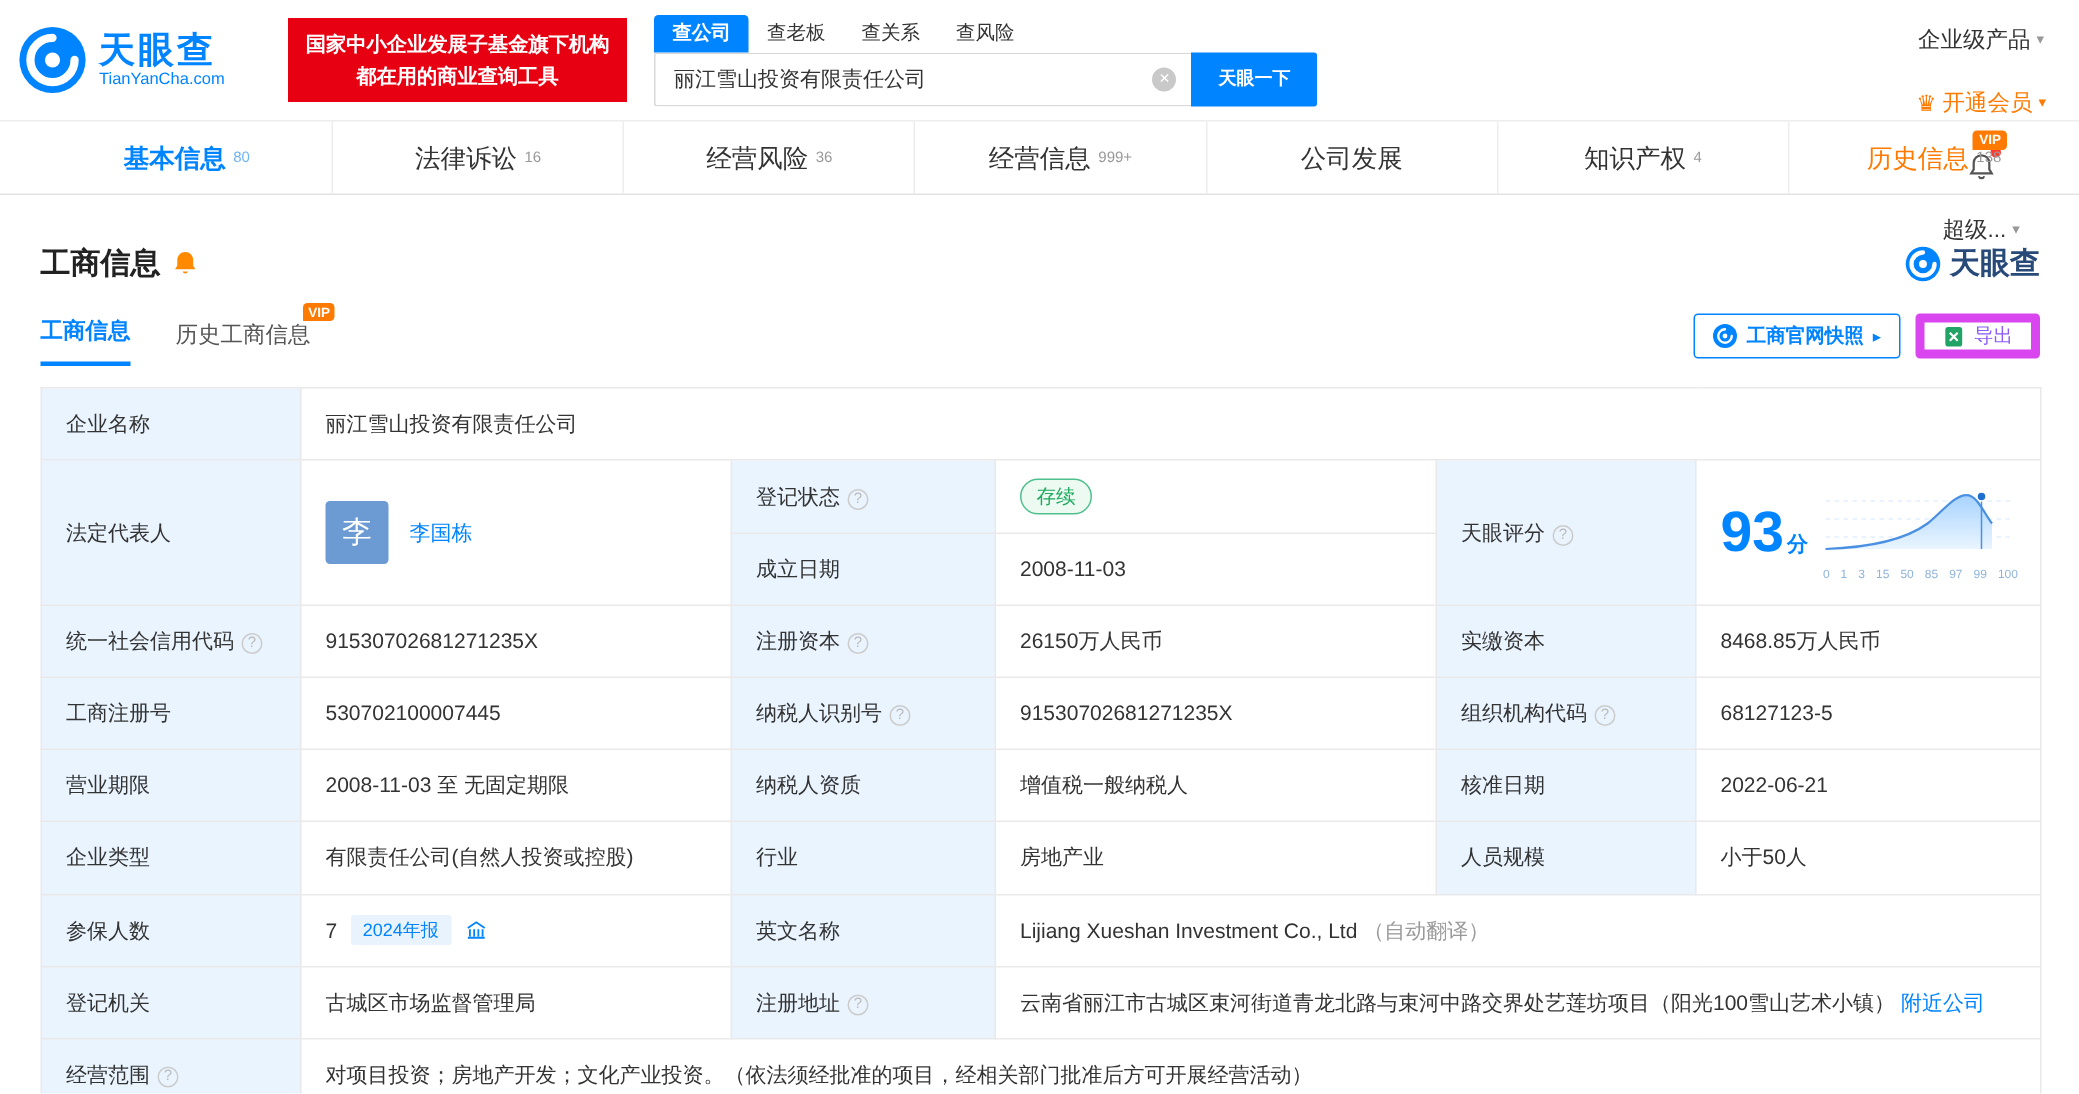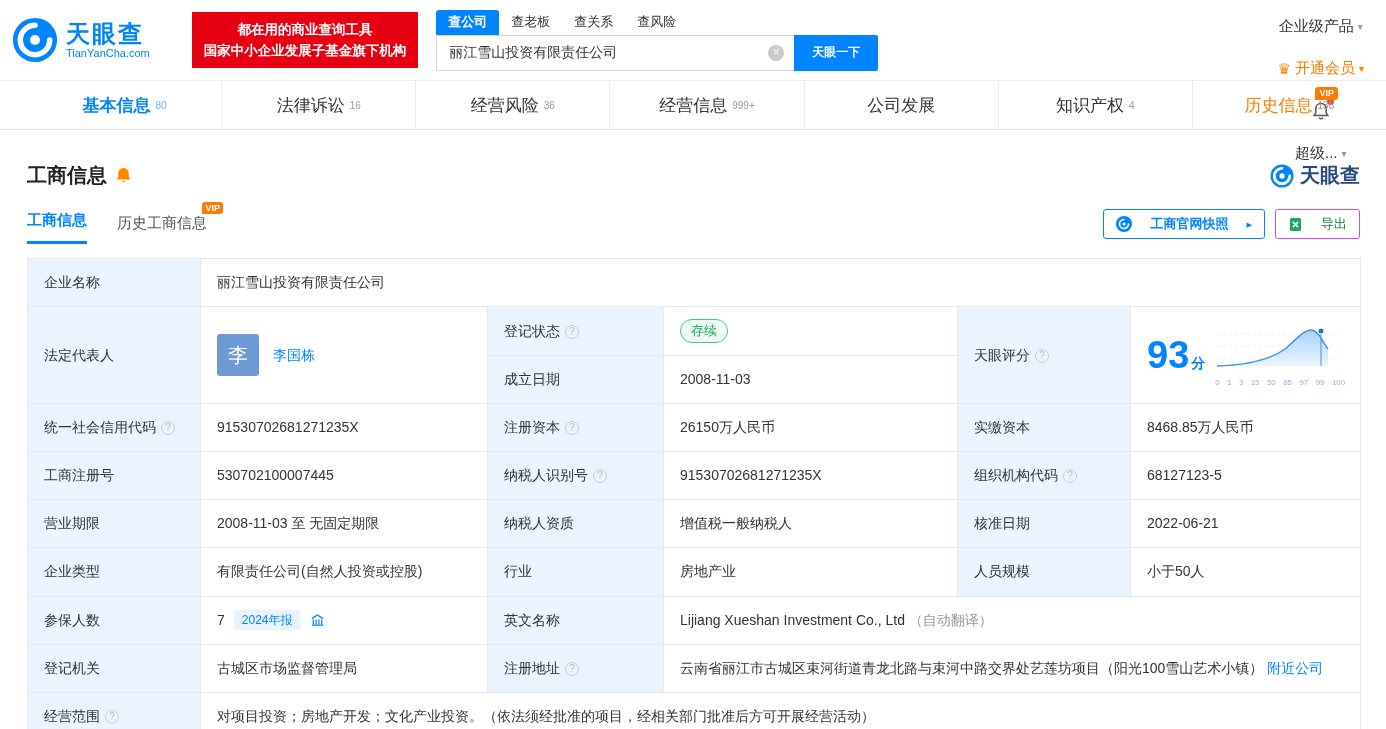--- a/index.html
+++ b/index.html
@@ -58,24 +58,24 @@
   .sub-bell { margin-left:8px; line-height:0; cursor:pointer; }
   .right-logo { margin-left:auto; display:flex; align-items:center; gap:6px; font-size:20px;
     font-weight:bold; color:#274a78; }
   .right-logo svg { width:24px; height:24px; }
   .subtab-row { display:flex; align-items:flex-end; margin:20px 26px 0 27px; }
   .subtab { font-size:15px; color:#555; margin-right:30px; padding-bottom:11px; position:relative; cursor:pointer; }
   .subtab.active { color:#0084ff; font-weight:bold; border-bottom:3px solid #0084ff; }
   .vip-mini { position:absolute; top:-12px; right:-16px; background:#ff7a00; color:#fff; font-size:9px;
     font-weight:bold; padding:0 3px; line-height:12px; border-radius:3px 3px 3px 0; }
   .subtab-actions { margin-left:auto; display:flex; gap:10px; padding-bottom:5px; }
-  .btn { display:flex; align-items:center; gap:18px; height:30px; padding:0 12px; background:#fff;
+  .btn { display:flex; align-items:center; gap:6px; height:30px; padding:0 12px; background:#fff;
     border-radius:3px; font-size:13px; cursor:pointer; font-family:inherit; }
   .btn-snapshot { border:1px solid #0084ff; color:#0084ff; font-weight:bold; }
-  .btn-export { border:1px solid #d946ef; color:#15803d; }
+  .btn-export { border:6px solid #d946ef; color:#8b5cf6; }
   .arr { font-size:11px; }
   
   .info-table { border-collapse:collapse; table-layout:fixed; width:1333px; margin:14px 26px 0 27px; }
   .info-table td { border:1px solid #e9e9e9; padding:12px 16px; font-size:14px; vertical-align:middle;
     word-break:break-all; line-height:1.65; color:#333; }
   td.lab { background:#e9f4ff; }
   .q { display:inline-block; width:14px; height:14px; border:1px solid #ccc; border-radius:50%;
     color:#bbb; font-size:10px; line-height:12px; text-align:center; margin-left:5px; vertical-align:1px; cursor:pointer; }
   .link { color:#0084ff; text-decoration:none; cursor:pointer; }
   .badge-green { display:inline-block; border:1px solid #4fc08d; color:#1ea95d; background:#ecfaf2;
@@ -103,22 +103,22 @@
       <path d="M25 9a16 16 0 1 0 16 16" stroke="#fff" stroke-width="6" fill="none" stroke-linecap="round"></path>
       <circle cx="25" cy="25" r="5.5" fill="#fff"></circle>
     </svg>
     <div class="logo-text">
       <div class="logo-cn">天眼查</div>
       <div class="logo-en">TianYanCha.com</div>
     </div>
   </div>
 
   <div class="promo">
+    <div>国家中小企业发展子基金旗下机构</div>
     <div>都在用的商业查询工具</div>
-    <div>国家中小企业发展子基金旗下机构</div>
   </div>
 
   <div class="search-block">
     <div class="search-tabs">
       <span class="stab active">查公司</span>
       <span class="stab">查老板</span>
       <span class="stab">查关系</span>
       <span class="stab">查风险</span>
     </div>
     <div class="search-row">

